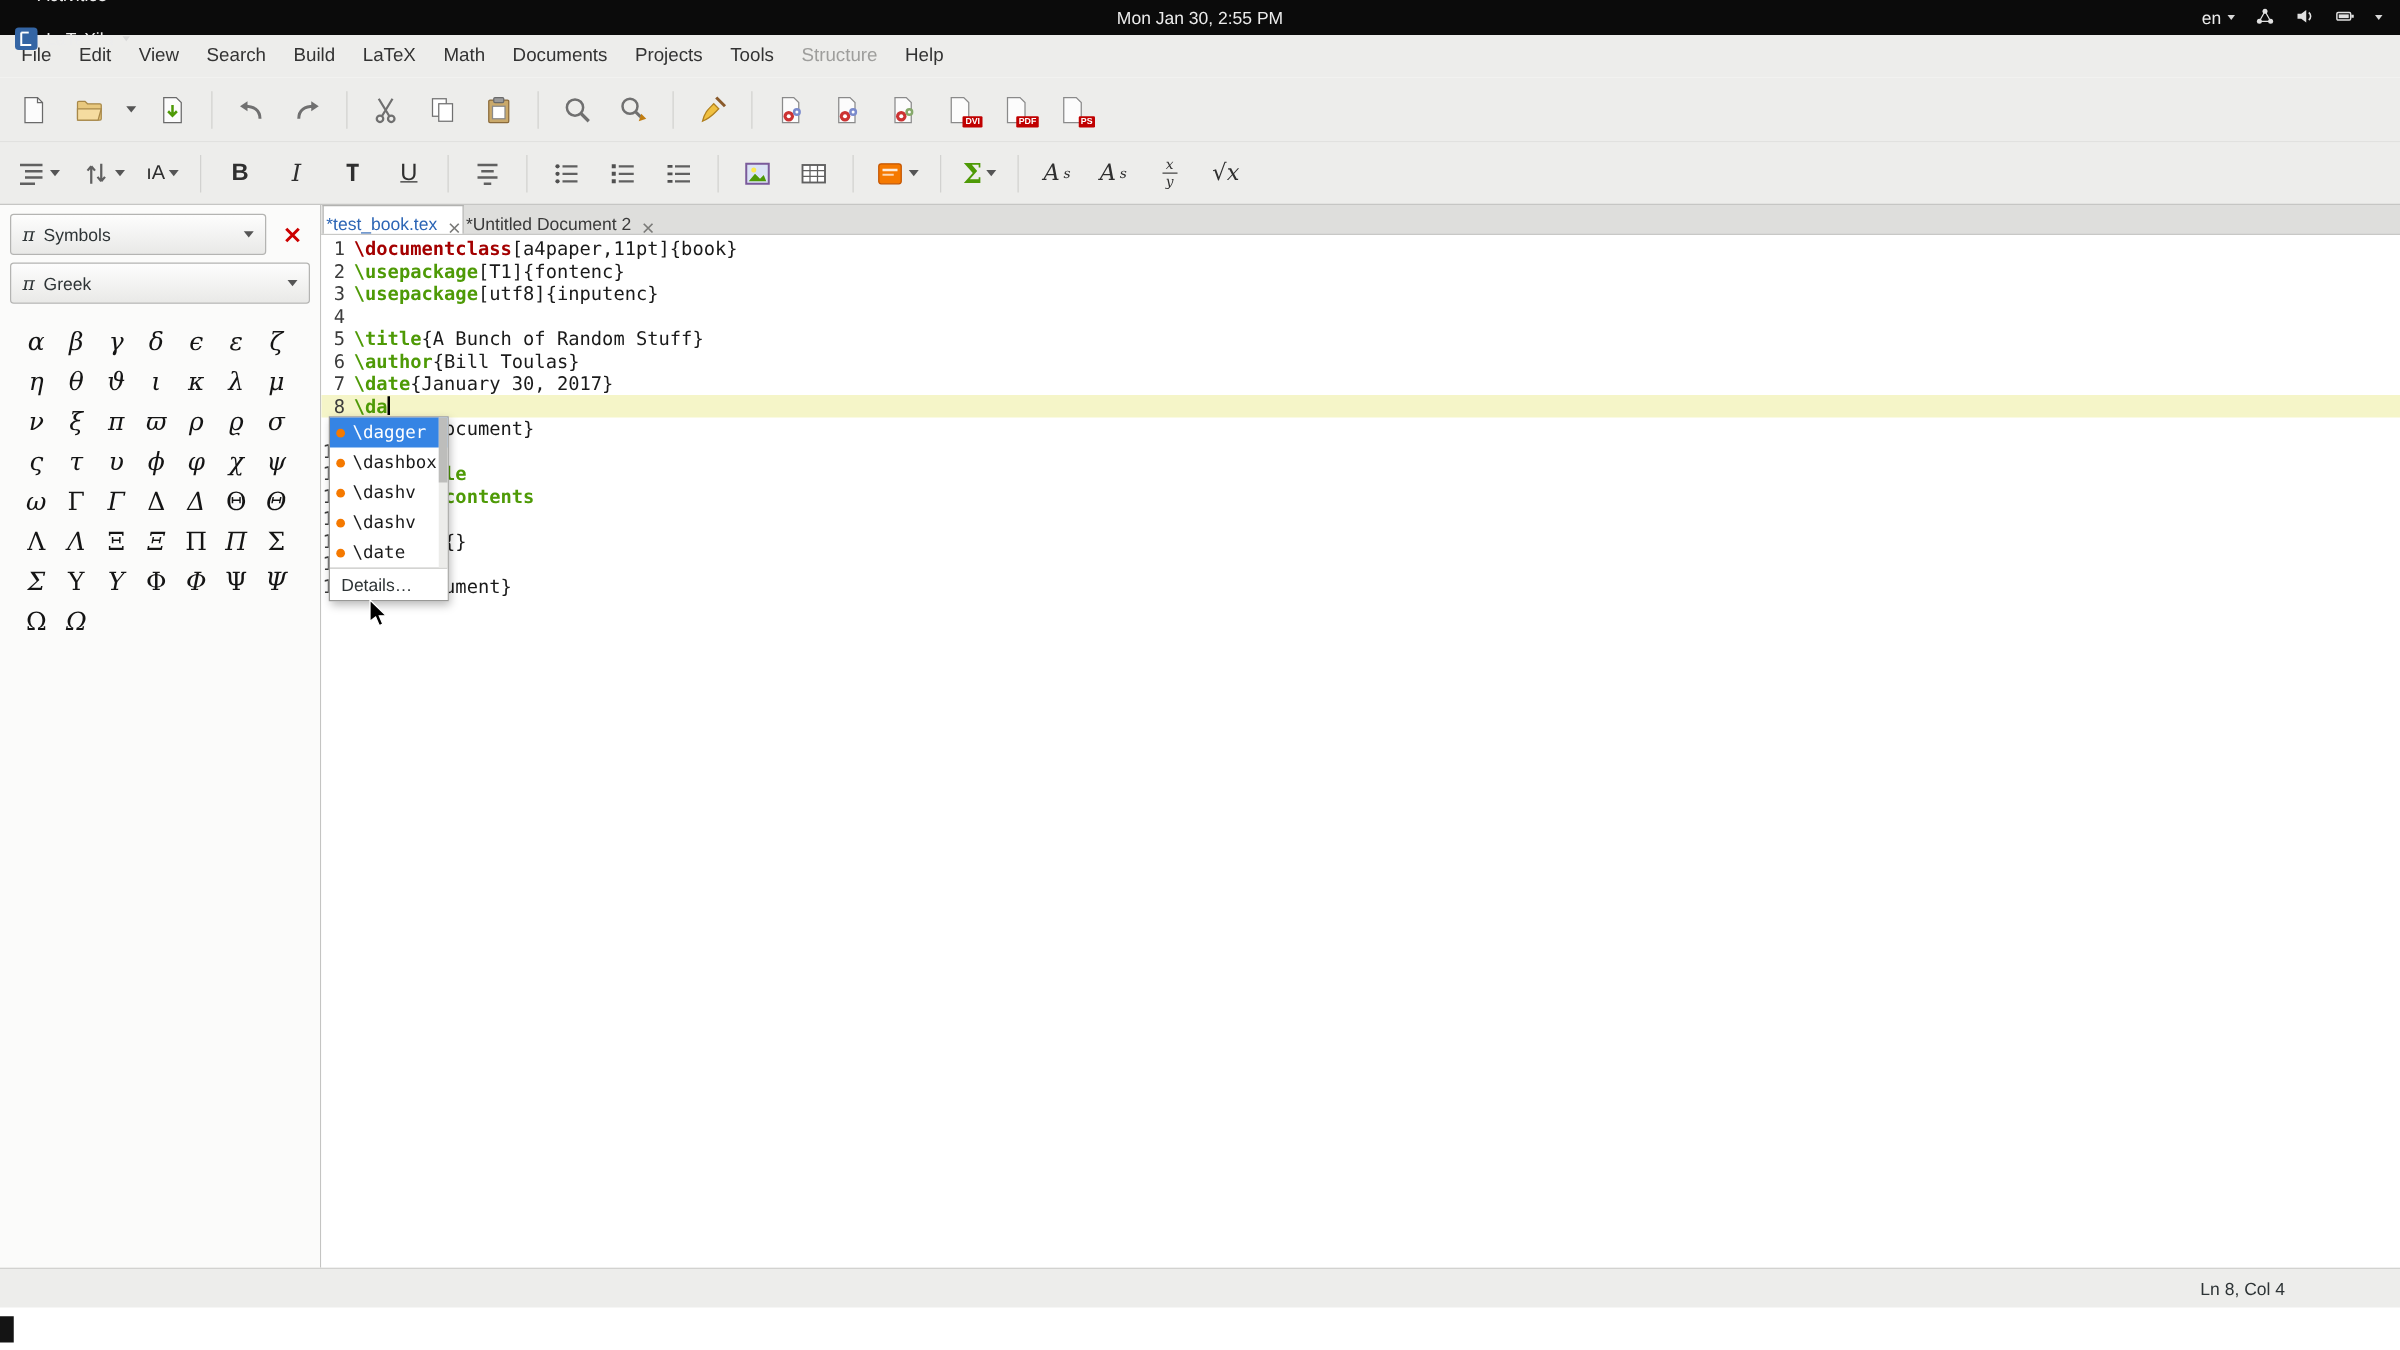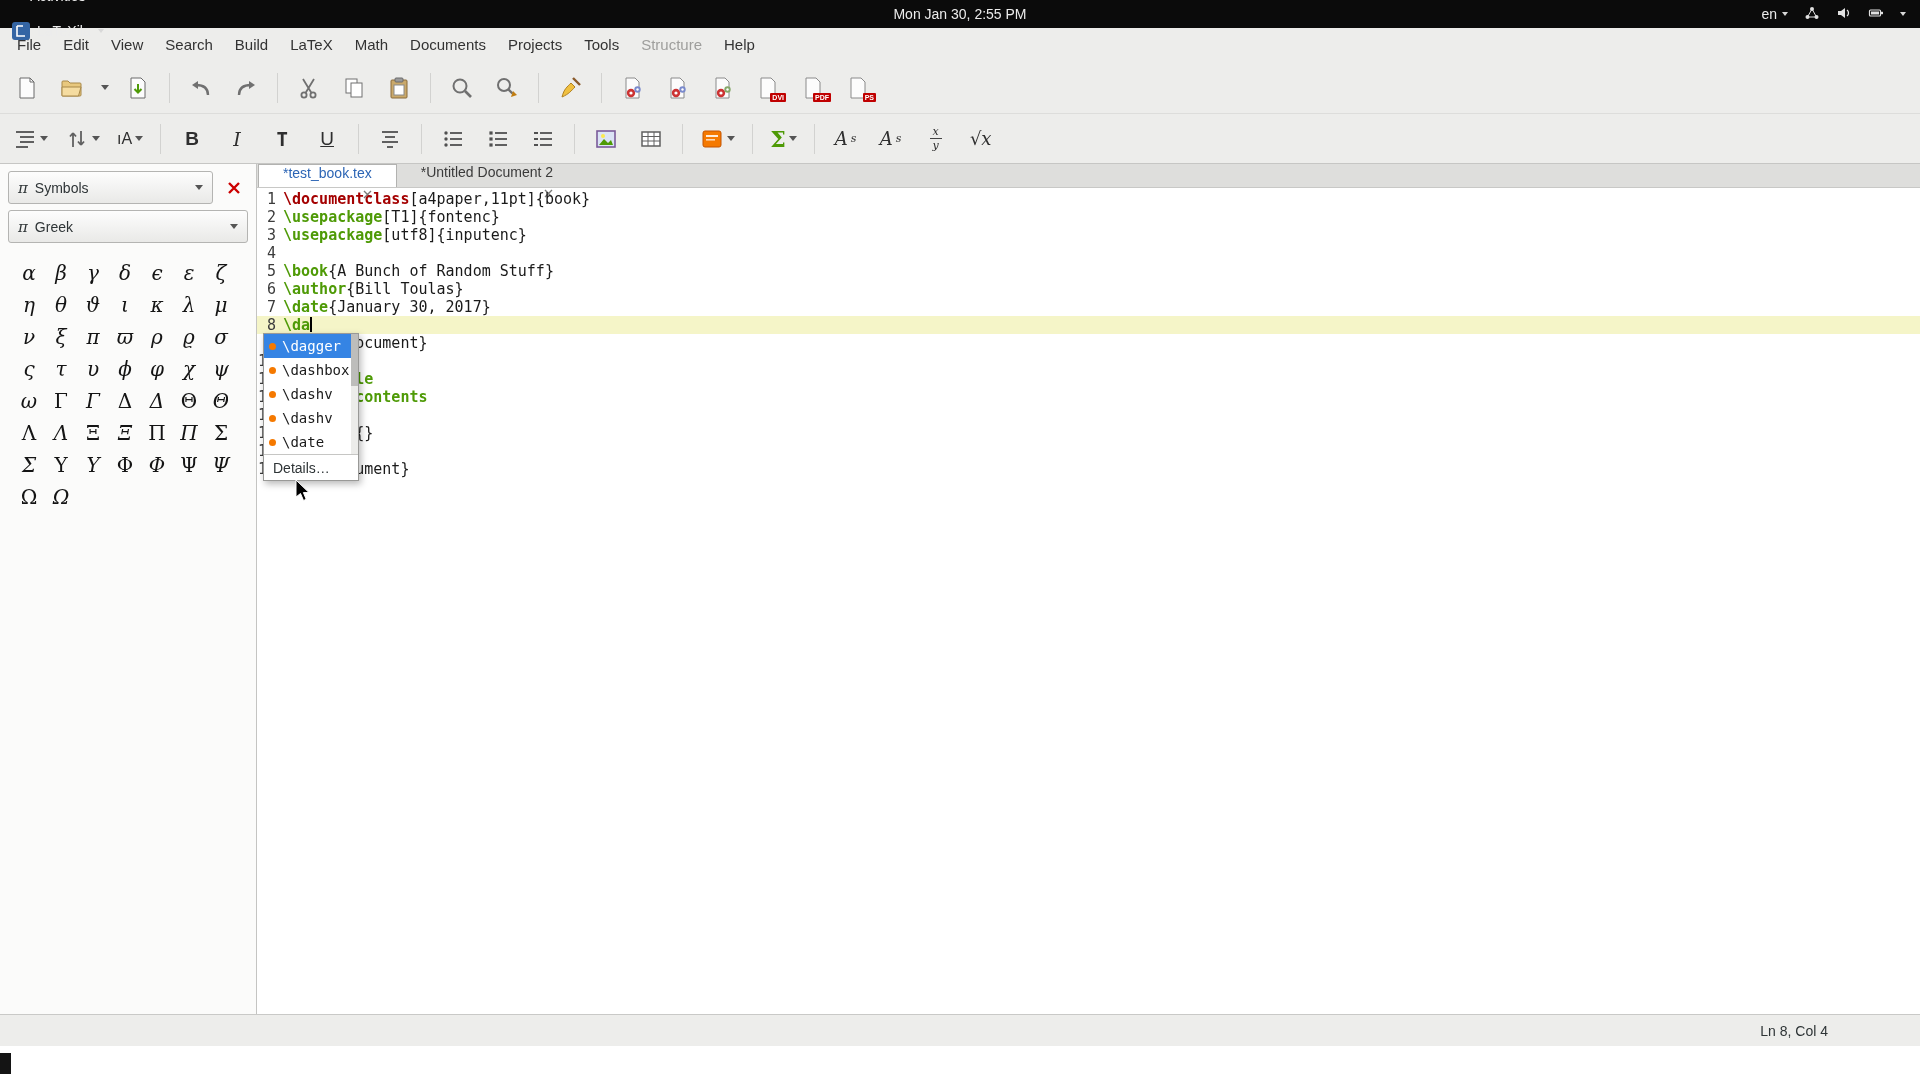--- a/index.html
+++ b/index.html
@@ -66,21 +66,21 @@
   .combo .chev { margin-left: auto; }
   .combo-ico { font-family: "DejaVu Serif", serif; font-style: italic; font-size: 15px; }
   .sp-close { width: 28px; height: 28px; display: flex; align-items: center; justify-content: center; flex: none; }
   .symbol-grid { display: grid; grid-template-columns: repeat(7, 32px); padding: 10px 0 0 13px; background: #fbfbfa; }
   .sym { width: 32px; height: 32px; display: flex; align-items: center; justify-content: center; font-family: "DejaVu Serif", serif; font-size: 20px; color: #141414; }
   .sym.it { font-style: italic; }
 
   
   .editor { flex: 1; display: flex; flex-direction: column; background: #fff; min-width: 0; }
   .tabbar { height: 24px; background: #dededc; display: flex; align-items: flex-end; border-bottom: 1px solid #c8c8c6; padding-left: 1px; }
-  .tab { height: 23px; display: flex; align-items: flex-end; gap: 9px; padding: 0 24px; font-size: 14px; color: #3a3a3a; flex-direction: column; }
+  .tab { height: 23px; display: flex; align-items: flex-end; gap: 9px; padding: 0 2px; font-size: 14px; color: #3a3a3a; }
   .tab.active { background: #fff; border: 1px solid #b2b2b0; border-bottom: none; }
   .tab.active .tlabel { color: #2c65b5; }
   .tclose { display: flex; align-items: center; }
 
   .code { flex: 1; position: relative; font-family: "DejaVu Sans Mono", monospace; font-size: 15px; overflow: hidden; }
   #code-lines { padding-top: 2px; }
   .line { display: flex; height: 18px; line-height: 18px; white-space: pre; }
   .line.current { background: #f5f5c8; }
   .ln { width: 26px; text-align: right; padding-right: 7px; color: #3c3c3c; flex: none; }
   .ltext { white-space: pre; }
@@ -489,21 +489,21 @@
               </svg>
             </span>
           </div>
         </div>
       <div class="code" id="code">
         <div id="code-lines">
             <div class="line"><span class="ln">1</span><span class="ltext"><span class="seg-r">\documentclass</span><span class="seg-p">[a4paper,11pt]{book}</span></span></div>
             <div class="line"><span class="ln">2</span><span class="ltext"><span class="seg-g">\usepackage</span><span class="seg-p">[T1]{fontenc}</span></span></div>
             <div class="line"><span class="ln">3</span><span class="ltext"><span class="seg-g">\usepackage</span><span class="seg-p">[utf8]{inputenc}</span></span></div>
             <div class="line"><span class="ln">4</span><span class="ltext"></span></div>
-            <div class="line"><span class="ln">5</span><span class="ltext"><span class="seg-g">\book</span><span class="seg-p">{A Bunch of Random Stuff}</span></span></div>
+            <div class="line"><span class="ln">5</span><span class="ltext"><span class="seg-g">\title</span><span class="seg-p">{A Bunch of Random Stuff}</span></span></div>
             <div class="line"><span class="ln">6</span><span class="ltext"><span class="seg-g">\author</span><span class="seg-p">{Bill Toulas}</span></span></div>
             <div class="line"><span class="ln">7</span><span class="ltext"><span class="seg-g">\date</span><span class="seg-p">{January 30, 2017}</span></span></div>
             <div class="line current"><span class="ln">8</span><span class="ltext"><span class="seg-g">\da</span><span class="caret"></span></span></div>
             <div class="line"><span class="ln">9</span><span class="ltext"><span class="seg-g">\begin</span><span class="seg-p">{document}</span></span></div>
             <div class="line"><span class="ln">10</span><span class="ltext"></span></div>
             <div class="line"><span class="ln">11</span><span class="ltext"><span class="seg-g">\maketitle</span></span></div>
             <div class="line"><span class="ln">12</span><span class="ltext"><span class="seg-g">\tableofcontents</span></span></div>
             <div class="line"><span class="ln">13</span><span class="ltext"></span></div>
             <div class="line"><span class="ln">14</span><span class="ltext"><span class="seg-g">\chapter</span><span class="seg-p">{}</span></span></div>
             <div class="line"><span class="ln">15</span><span class="ltext"></span></div>

